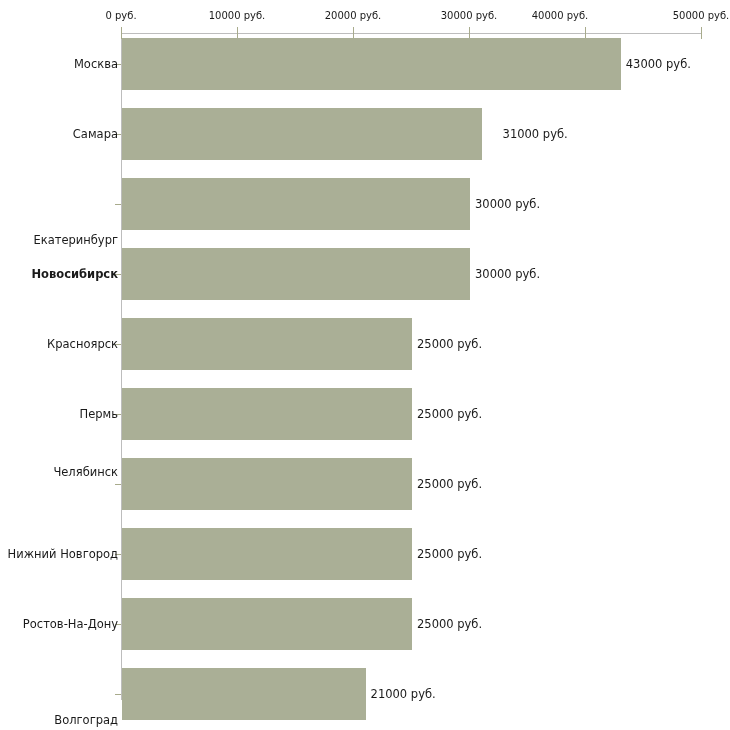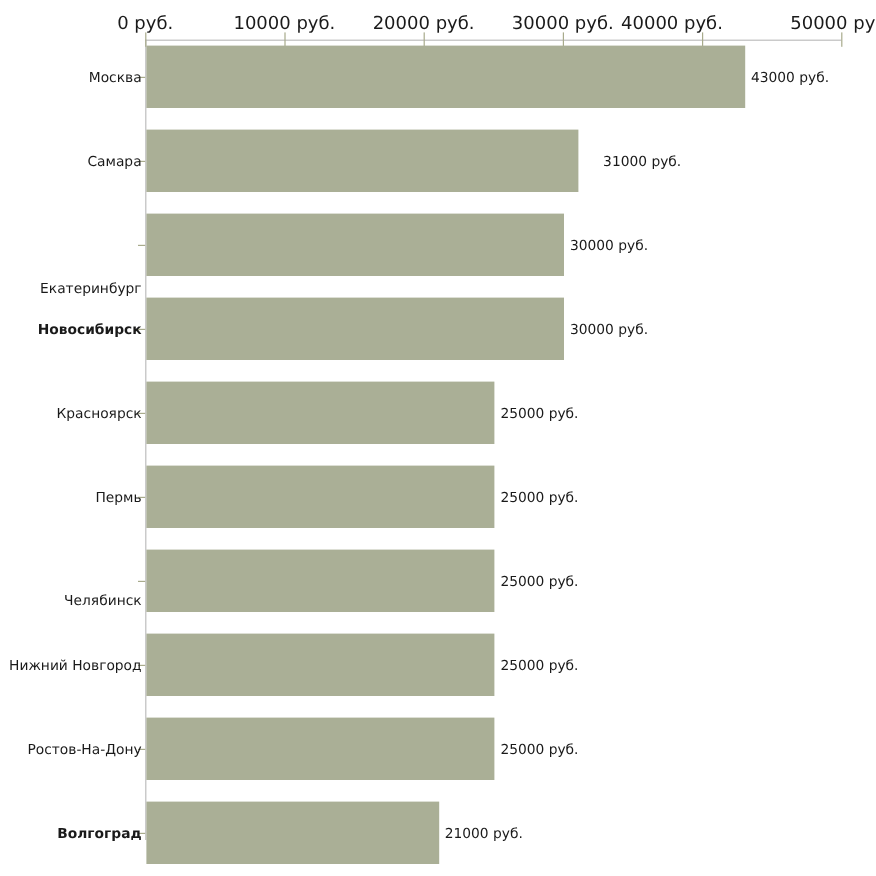--- a/index.html
+++ b/index.html
@@ -40,21 +40,21 @@
   .x-tick {
     position: absolute;
     top: 27px;
     width: 1px;
     height: 12px;
     background: #a8ab8c;
   }
   .x-tick-label {
     position: absolute;
     top: 10px;
-    font-size: 15px;
+    font-size: 10px;
     color: #1a1a1a;
     white-space: nowrap;
     transform: translateX(-50%);
     letter-spacing: 0px;
   }
 
   
   .y-tick {
     position: absolute;
     left: 115px;
@@ -117,27 +117,27 @@
       <div class="y-tick-label" style="top: 134px;">Самара</div>
       <div class="y-tick" style="top: 204px; background: rgb(168, 171, 140);"></div>
       <div class="y-tick-label" style="top: 204px; margin-top: 36px;">Екатеринбург</div>
       <div class="y-tick" style="top: 274px; background: rgb(168, 171, 140);"></div>
       <div class="y-tick-label" style="top: 274px; font-weight: bold;">Новосибирск</div>
       <div class="y-tick" style="top: 344px; background: rgb(168, 171, 140);"></div>
       <div class="y-tick-label" style="top: 344px;">Красноярск</div>
       <div class="y-tick" style="top: 414px; background: rgb(168, 171, 140);"></div>
       <div class="y-tick-label" style="top: 414px;">Пермь</div>
       <div class="y-tick" style="top: 484px; background: rgb(168, 171, 140);"></div>
-      <div class="y-tick-label" style="top: 500px;">Челябинск</div>
+      <div class="y-tick-label" style="top: 472px;">Челябинск</div>
       <div class="y-tick" style="top: 554px; background: rgb(168, 171, 140);"></div>
       <div class="y-tick-label" style="top: 554px; text-align: center;">Нижний Новгород</div>
       <div class="y-tick" style="top: 624px; background: rgb(168, 171, 140);"></div>
       <div class="y-tick-label" style="top: 624px;">Ростов-На-Дону</div>
       <div class="y-tick" style="top: 694px; background: rgb(168, 171, 140);"></div>
-      <div class="y-tick-label" style="top: 694px; font-weight: bold;">Волгоград</div>
+      <div class="y-tick-label" style="top: 720px;">Волгоград</div>
     </div>
 
   <div id="bars-group">
       <div class="bar" title="Москва — 43000 руб." style="top: 38px; height: 52px; width: 498.8px; background: rgb(170, 175, 150);"></div>
       <div class="bar-value-label" style="left: 625.8px; top: 64px;">43000 руб.</div>
       <div class="bar" title="Самара — 31000 руб." style="top: 108px; height: 52px; width: 359.6px; background: rgb(170, 175, 150);"></div>
       <div class="bar-value-label" style="left: 486.6px; top: 134px; margin-left: 16px;">31000 руб.</div>
       <div class="bar" title="Екатеринбург — 30000 руб." style="top: 178px; height: 52px; width: 348px; background: rgb(170, 175, 150);"></div>
       <div class="bar-value-label" style="left: 475px; top: 204px;">30000 руб.</div>
       <div class="bar" title="Новосибирск — 30000 руб." style="top: 248px; height: 52px; width: 348px; background: rgb(170, 175, 150);"></div>

